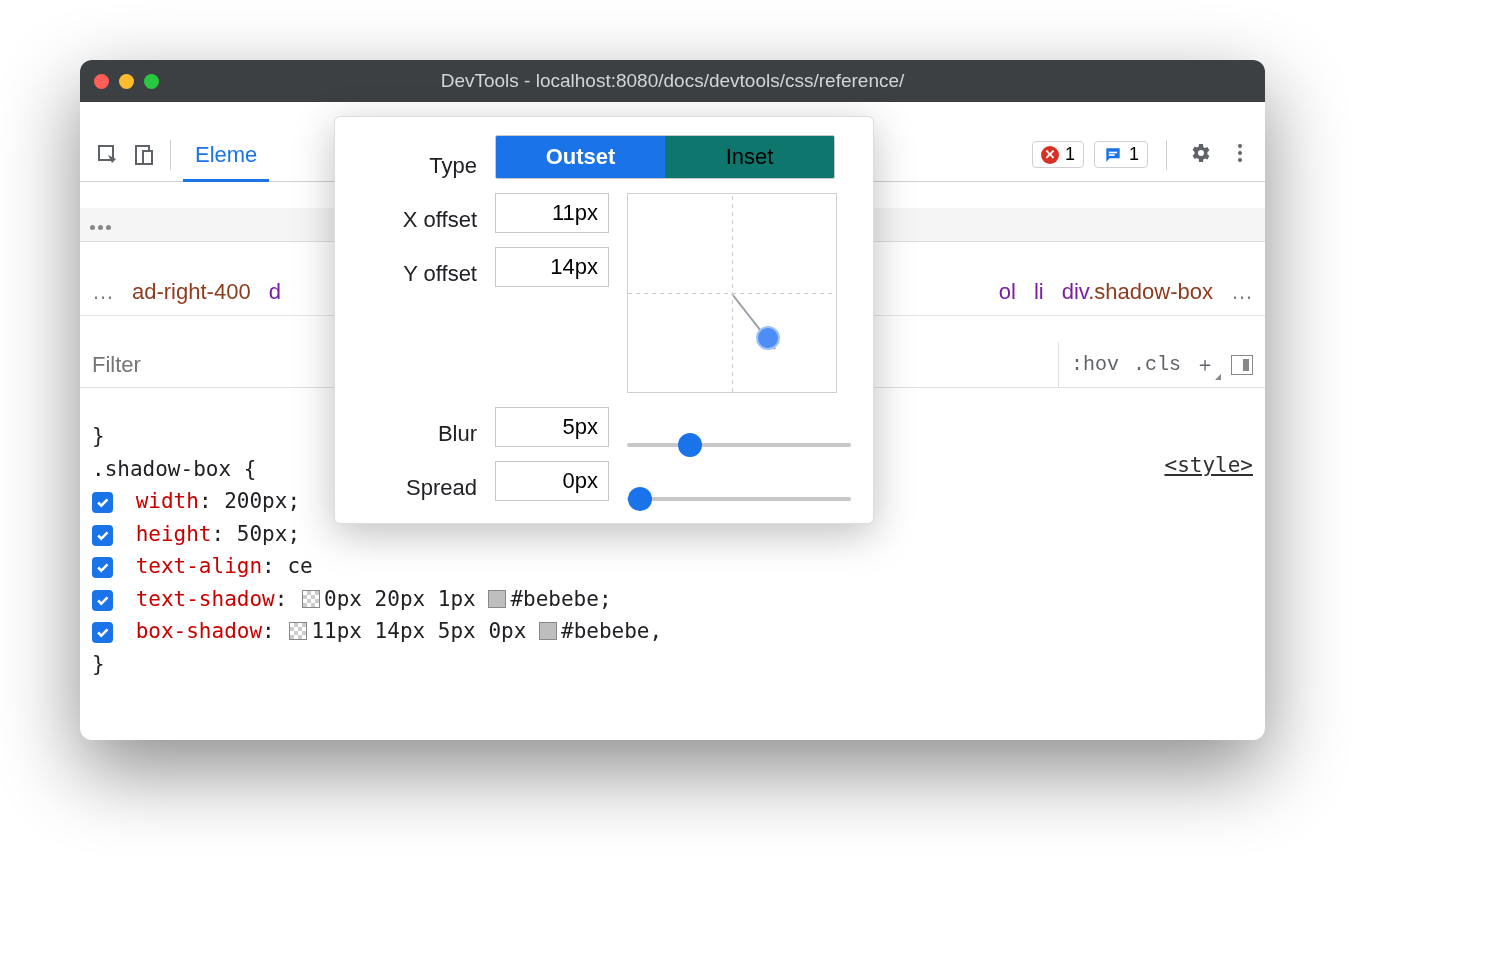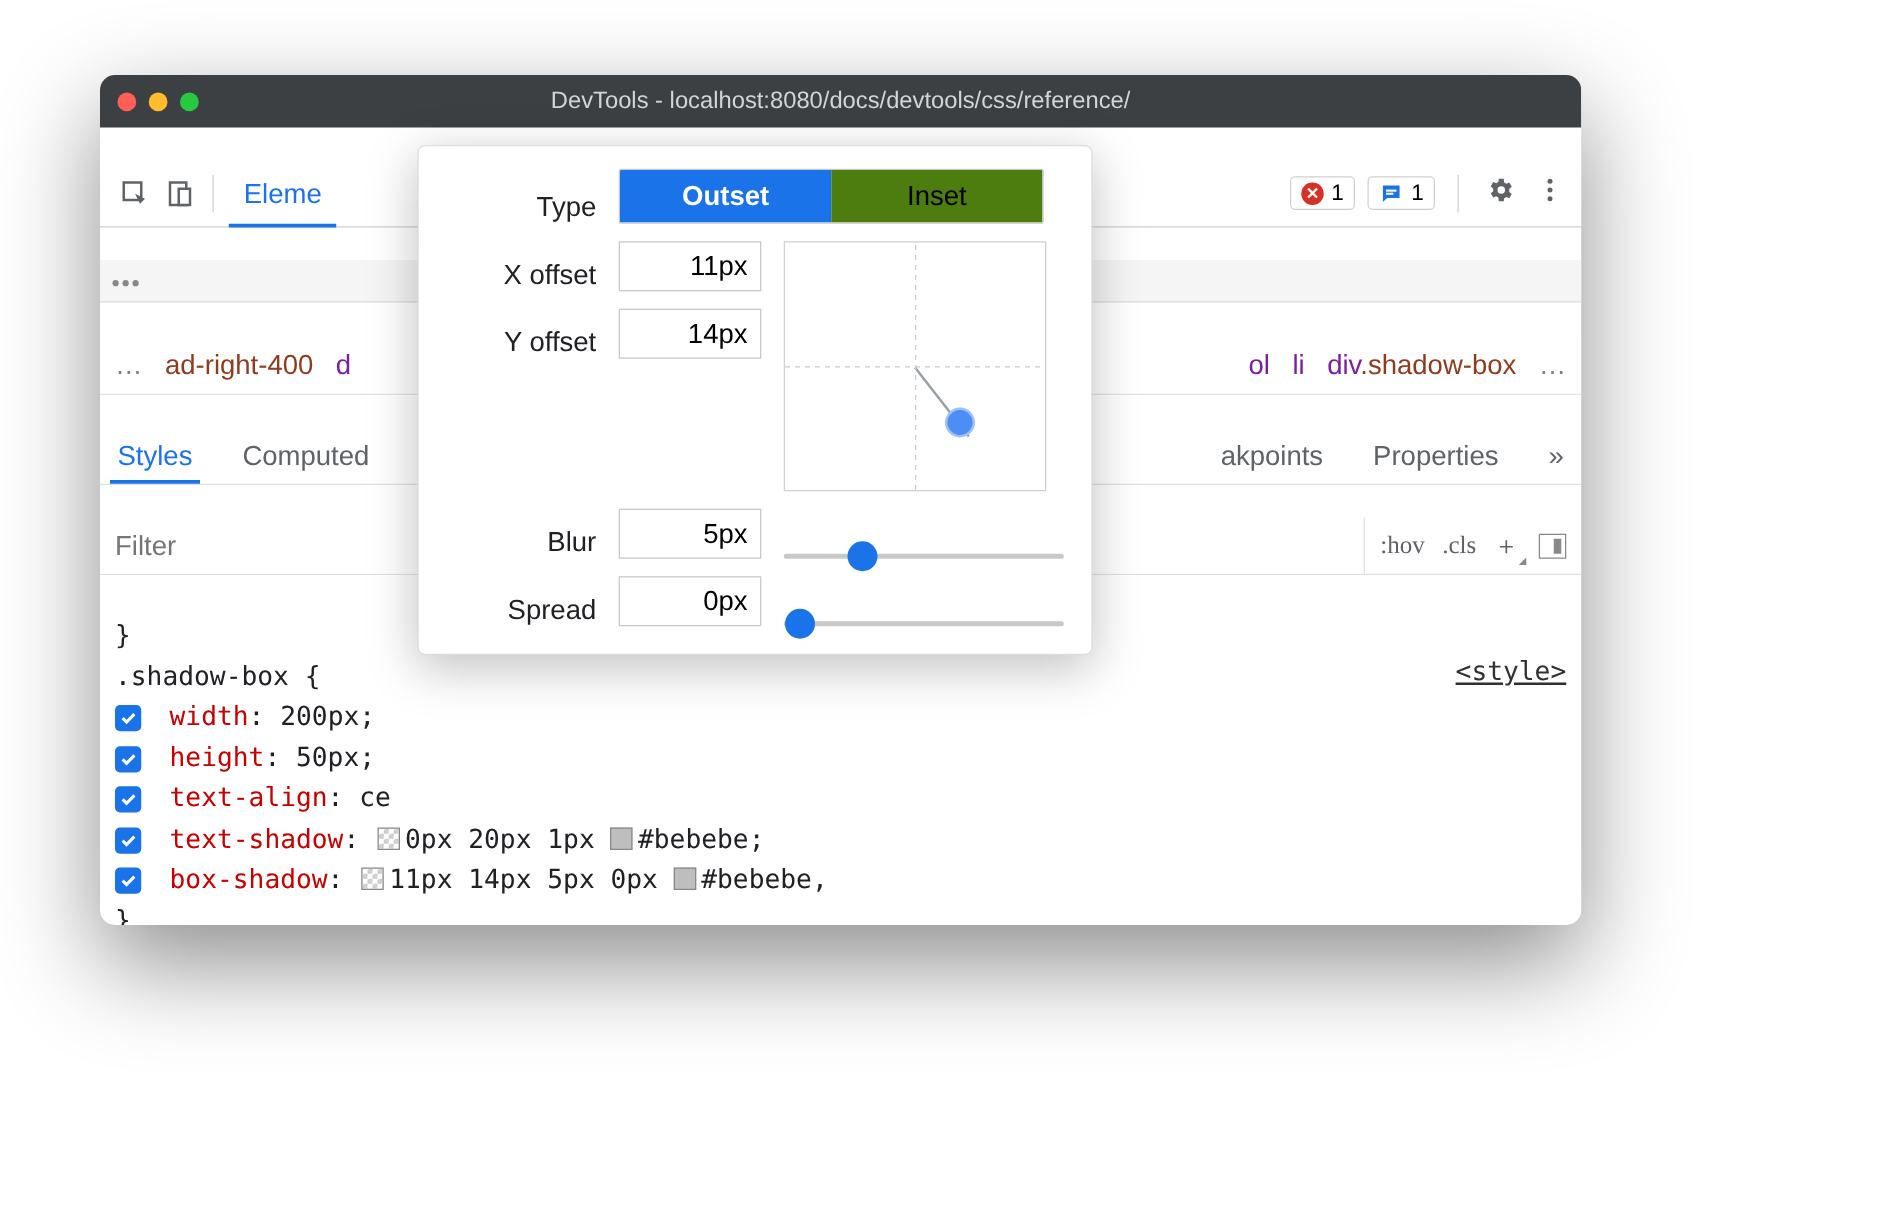--- a/index.html
+++ b/index.html
@@ -100,21 +100,21 @@
   }
   .subtabs .spacer { flex: 1; }
   .filter-row {
     height: 46px; display: flex; align-items: stretch; border-bottom: 1px solid #e0e0e0;
   }
   .filter-input {
     flex: 1; border: none; outline: none; padding: 0 12px; font-size: 22px; color: #5f6368;
   }
   .filter-tools {
     display: flex; align-items: center; gap: 14px; padding: 0 12px;
-    font-family: Liberation Serif, serif; font-size: 20px; color: #5f6368;
+    font-family: Liberation Mono, monospace; font-size: 20px; color: #5f6368;
     border-left: 1px solid #e0e0e0;
   }
   .plus-corner { position: relative; display: inline-block; width: 22px; }
   .plus-corner::after { content:""; position:absolute; right:-4px; bottom:-2px;
     border-left:6px solid transparent; border-bottom:6px solid #888; }
   .panel-toggle { border:1px solid #888; width:22px; height:20px; display:inline-block; position:relative;}
   .panel-toggle::before { content:""; position:absolute; right:3px; top:3px; bottom:3px; width:6px; background:#888; }
   .styles-pane {
     flex: 1; padding: 6px 12px 12px 12px; overflow: hidden;
     font-family: "SF Mono", Menlo, Consolas, monospace; font-size: 21px;
@@ -141,21 +141,21 @@
   
   .popover {
     position: absolute; top: 56px; left: 254px; width: 540px;
     background: #fff; border: 1px solid #ddd; border-radius: 6px;
     box-shadow: 0 10px 40px rgba(0,0,0,0.25);
     padding: 18px 22px 22px 22px;
   }
   .pop-row { display: flex; align-items: flex-end; margin-bottom: 14px; gap: 18px; }
   .pop-label { width: 120px; text-align: right; font-size: 22px; color: #202124; }
   .seg { display: flex; border: 1px solid #c8c8c8; border-radius: 2px; overflow: hidden; width: 340px; }
-  .seg-btn { flex:1; padding: 8px 0; font-size: 22px; background:#4d7c0f; text-align:center; }
+  .seg-btn { flex:1; padding: 8px 0; font-size: 22px; background:#0f766e; text-align:center; }
   .seg-btn.active { background: #1a73e8; color: #fff; font-weight: 600; }
   .num-input {
     width: 114px; border: 1px solid #c8c8c8; padding: 6px 10px; text-align: right;
     font-size: 22px;
   }
   .xy-inputs { display:flex; flex-direction:column; gap:14px; }
   .xy-inputs .pop-row { margin-bottom:0; }
   .xy-pad {
     width: 210px; height: 200px; border:1px solid #d0d0d0; position: relative;
   }
@@ -245,28 +245,20 @@
     <span class="frag purple">d</span>
     <span style="flex:1"></span>
     <span class="frag purple">ol</span>
     <span class="frag purple">li</span>
     <span class="frag">
       <span class="purple">div</span><span class="brown">.shadow-box</span>
     </span>
     <span class="frag gray">…</span>
   </div>
 
-  <div class="subtabs">
-    <div class="subtab active">Styles</div>
-    <div class="subtab">Computed</div>
-    <div class="spacer"></div>
-    <div class="subtab">akpoints</div>
-    <div class="subtab">Properties</div>
-    <div class="subtab">»</div>
-  </div>
 
   <div class="filter-row">
     <input class="filter-input" placeholder="Filter" style="">
     <div class="filter-tools">
       <span>:hov</span>
       <span>.cls</span>
       <span class="plus-corner">＋</span>
       <span class="panel-toggle"></span>
     </div>
   </div>

